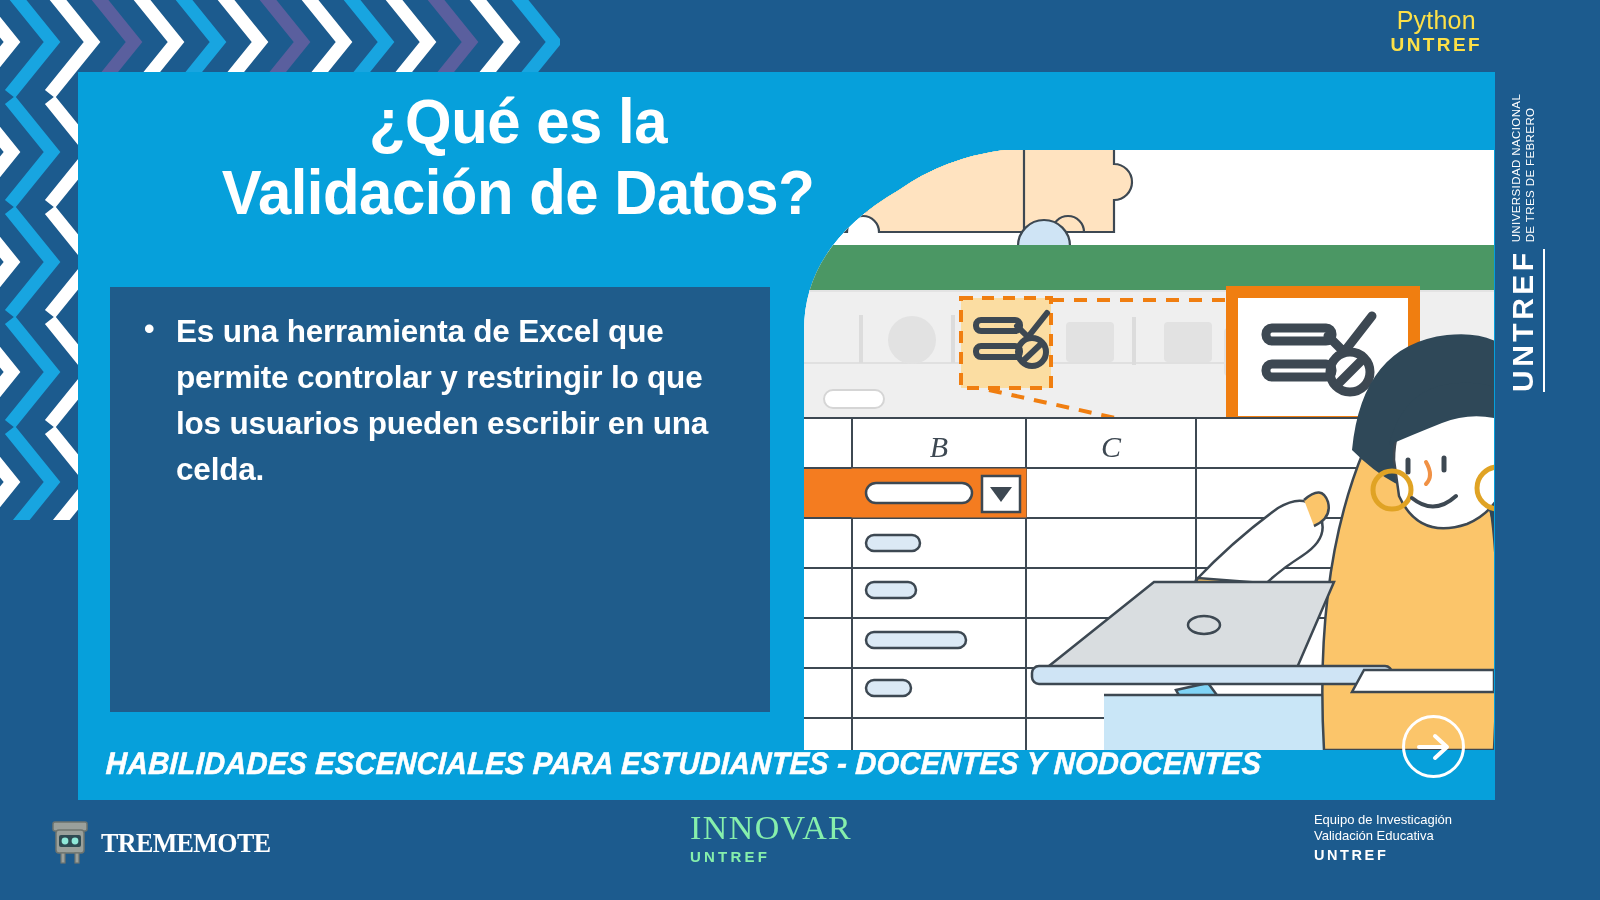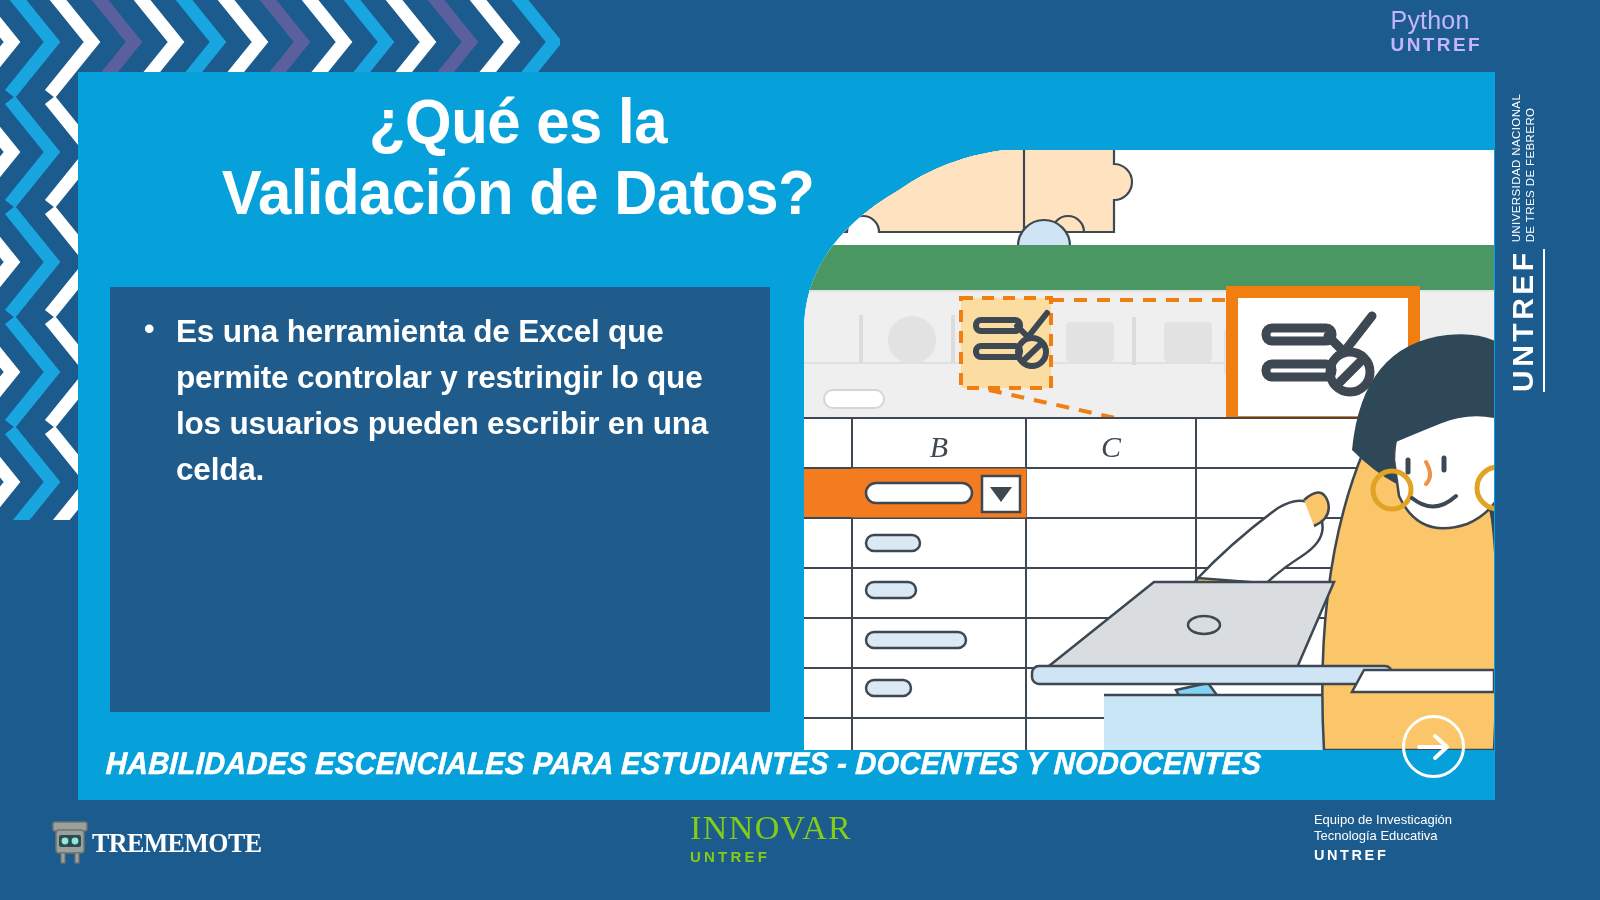--- a/index.html
+++ b/index.html
@@ -9,21 +9,21 @@
     background:#1c5b8e;
     position:relative;
   }
 
   
   #chevrons { position:absolute; left:0; top:0; width:560px; height:520px; overflow:hidden; }
   #chevrons svg { display:block; }
 
   
   #brand-topright {
-    position:absolute; right:118px; top:6px; text-align:left; color:#c4b5fd; line-height:1.12;
+    position:absolute; right:118px; top:6px; text-align:center; color:#fde047; line-height:1.12;
   }
   #brand-topright .py { font-size:25px; font-weight:400; letter-spacing:.2px; }
   #brand-topright .un { font-size:19px; font-weight:700; letter-spacing:2.4px; }
 
   
   #card {
     position:absolute; left:78px; top:72px; width:1417px; height:728px;
     background:#06a0db; overflow:hidden;
   }
 
@@ -88,28 +88,28 @@
   }
   #untref-side .big {
     font-size:30px; font-weight:700; letter-spacing:3.5px; line-height:1;
     border-bottom:2.5px solid #ffffff; padding-bottom:5px;
   }
   #untref-side .small { font-size:11.5px; font-weight:400; line-height:1.28; letter-spacing:.4px; padding-bottom:7px; }
 
   
   #bottom { position:absolute; left:0; bottom:0; width:1600px; height:100px; }
 
-  #tremem { position:absolute; left:48px; top:18px; display:flex; align-items:center; }
+  #tremem { position:absolute; left:48px; top:18px; display:flex; align-items:center; gap:9px; }
   #tremem .word {
     color:#ffffff; font-size:26px; font-weight:700; letter-spacing:-0.6px;
     font-family:"Liberation Serif", serif;
     transform:scaleY(1.08);
   }
 
-  #innovar { position:absolute; left:690px; top:10px; color:#84cc16; line-height:1.05; }
+  #innovar { position:absolute; left:690px; top:10px; color:#86efac; line-height:1.05; }
   #innovar .n1 { font-size:34px; font-weight:400; letter-spacing:1.4px; font-family:"Liberation Serif", serif; }
   #innovar .n2 { font-size:15px; font-weight:700; letter-spacing:3.2px; margin-top:3px; }
 
   #equipo { position:absolute; right:148px; top:12px; color:#ffffff; text-align:left; line-height:1.22; }
   #equipo .e1, #equipo .e2 { font-size:13px; font-weight:400; }
   #equipo .e3 { font-size:14.5px; font-weight:700; letter-spacing:2.6px; margin-top:3px; }
 </style>
 </head>
 <body>
 
@@ -408,16 +408,16 @@
     <span class="word">TREMEMOTE</span>
   </div>
 
   <div id="innovar">
     <div class="n1">INNOVAR</div>
     <div class="n2">UNTREF</div>
   </div>
 
   <div id="equipo">
     <div class="e1">Equipo de Investicagión</div>
-    <div class="e2">Tecnología Educativa</div>
+    <div class="e2">Validación Educativa</div>
     <div class="e3">UNTREF</div>
   </div>
 </div>
 
 </body></html>

